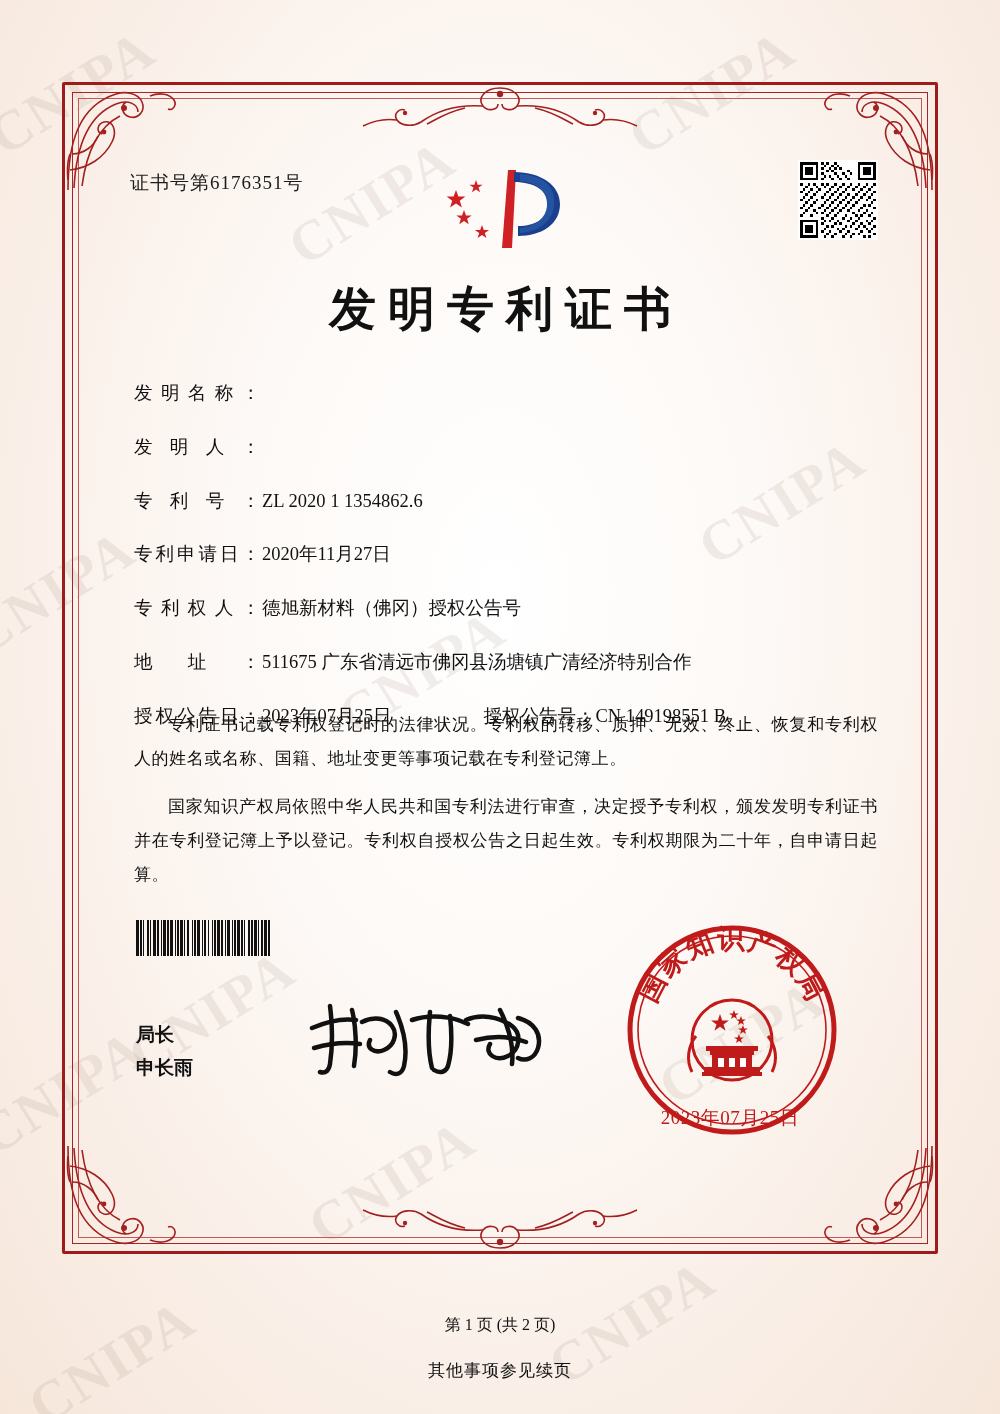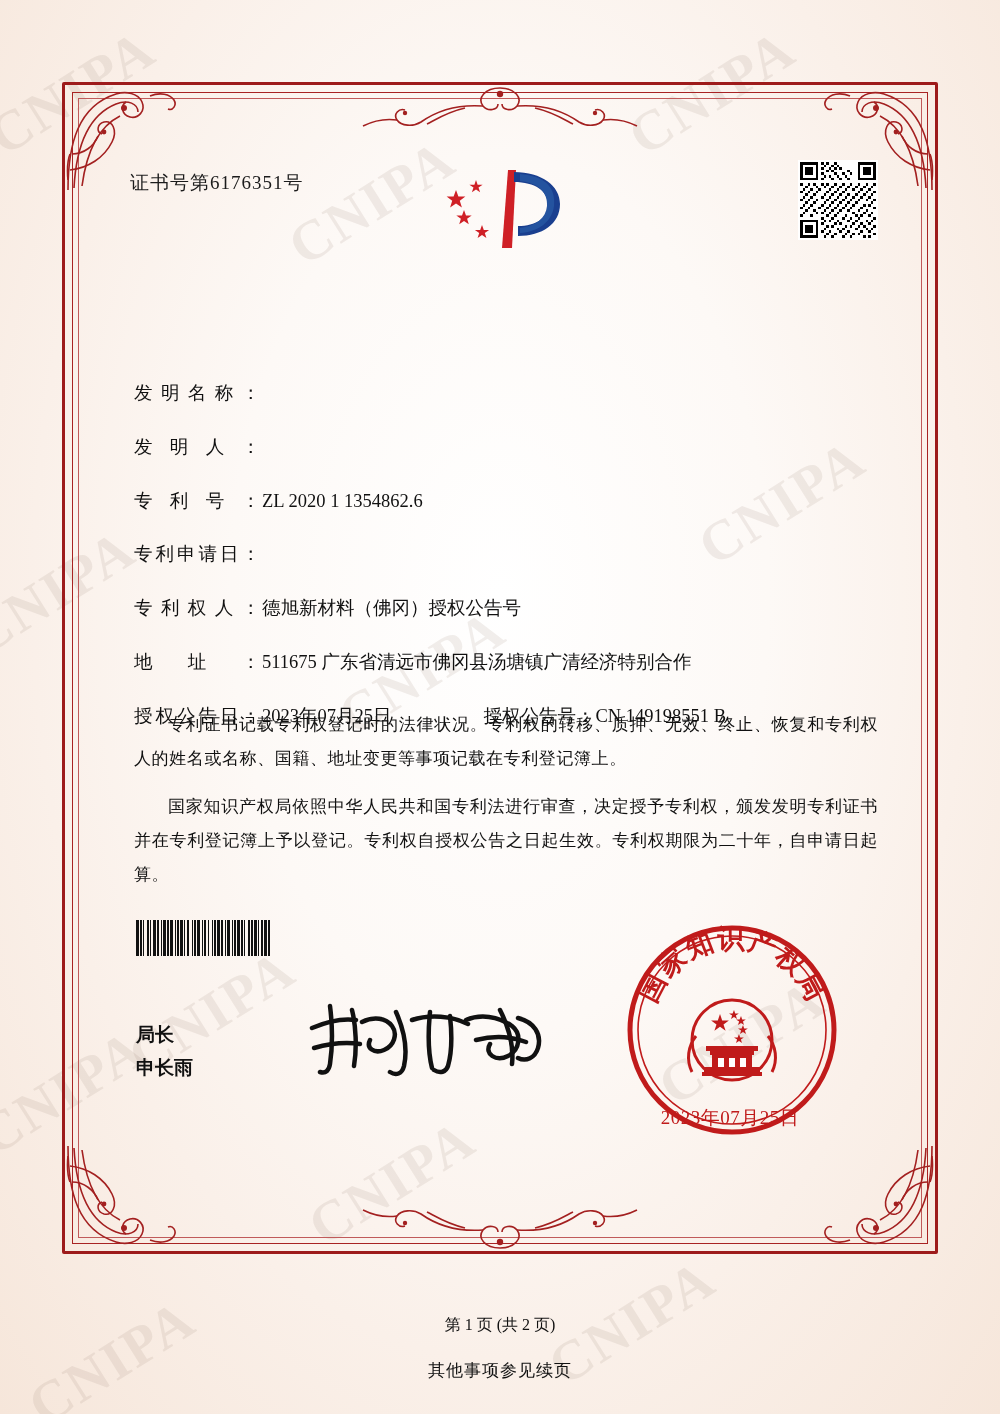--- a/index.html
+++ b/index.html
@@ -549,20 +549,21 @@
           <polygon points="56,18 57.6,22.7 62.6,22.7 58.5,25.6 60.1,30.3 56,27.4 51.9,30.3 53.5,25.6 49.4,22.7 54.4,22.7"></polygon>
         </g>
 
         <path d="M88 8 L96 8 L92 86 L82 86 Z" fill="#cf2026"></path>
 
         <path d="M94 10 C122 10 140 24 140 42 C140 62 122 74 98 74 L98 64 C116 64 128 56 128 43 C128 29 115 20 94 20 Z" fill="#1a3f8f"></path>
         <path d="M100 12 C126 14 136 26 134 44 C132 60 118 70 100 71 L100 66 C116 64 126 56 127 44 C128 30 118 21 100 19 Z" fill="#24539f"></path>
       </svg>
     </div>
 
+    <div class="doc-title">发明专利证书</div>
 
     <div class="fields">
 
       <div class="field-row">
         <div class="field-label">
           <span>发</span>
             <span>明</span>
             <span>名</span>
             <span>称</span>
             <span class="field-colon">：</span>
@@ -590,20 +591,21 @@
 
       <div class="field-row">
         <div class="field-label">
           <span>专</span>
             <span>利</span>
             <span>申</span>
             <span>请</span>
             <span>日</span>
             <span class="field-colon">：</span>
         </div>
+        <div class="field-value">2020年11月27日</div>
       </div>
 
       <div class="field-row">
         <div class="field-label">
           <span>专</span>
             <span>利</span>
             <span>权</span>
             <span>人</span>
             <span class="field-colon">：</span>
         </div>

